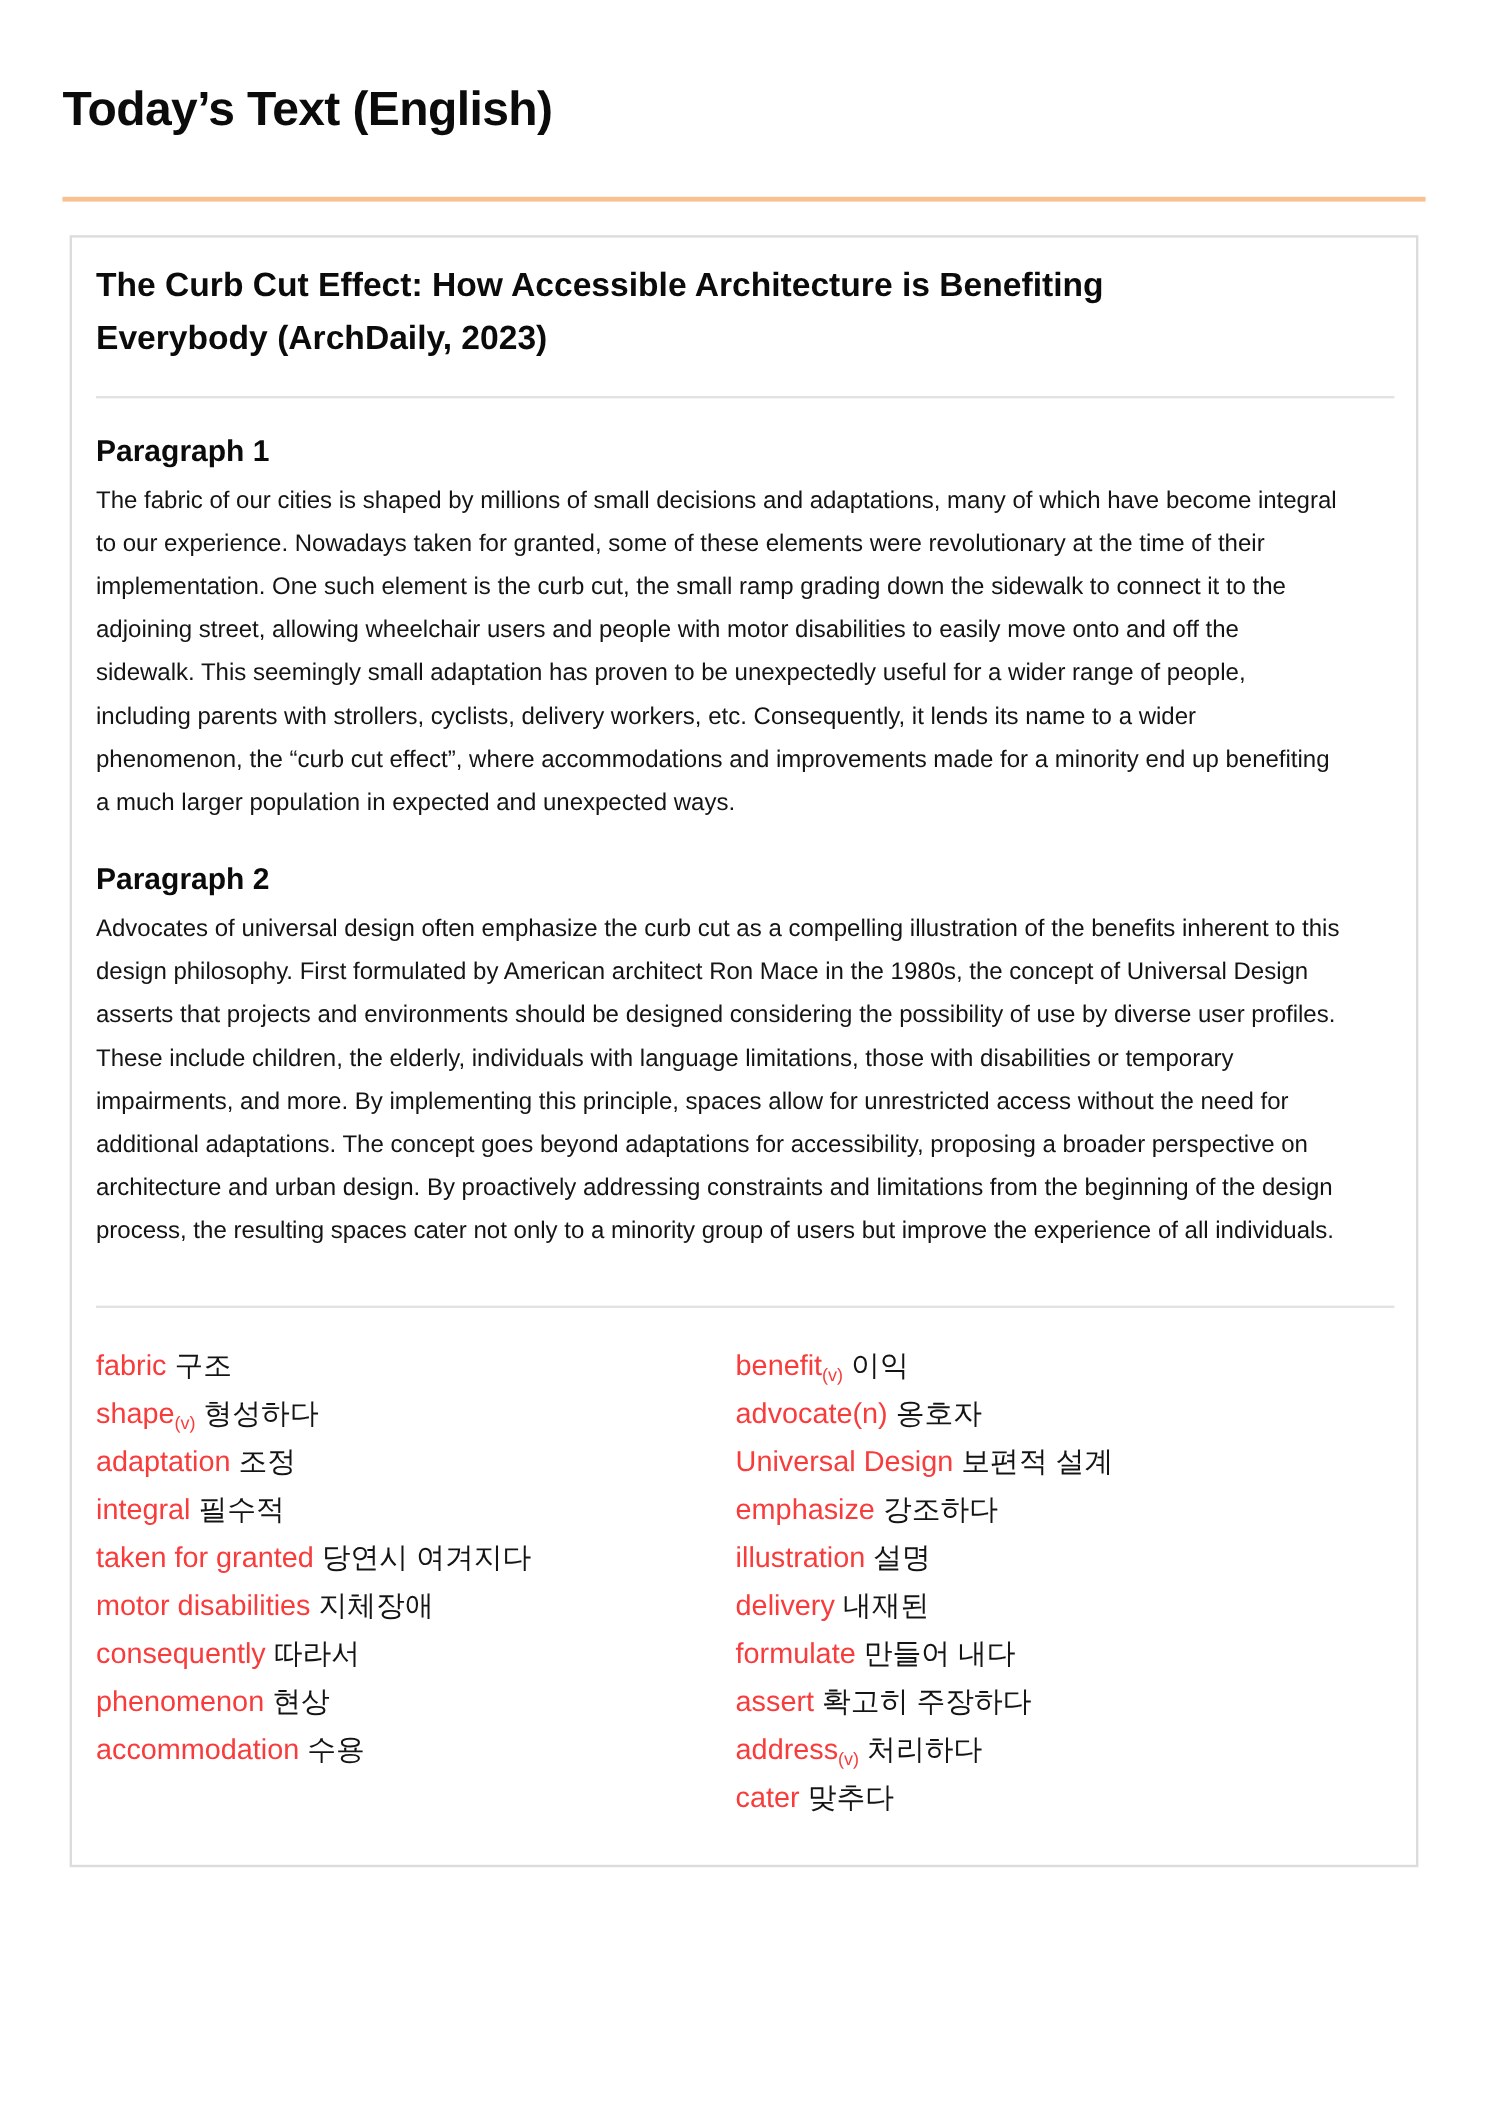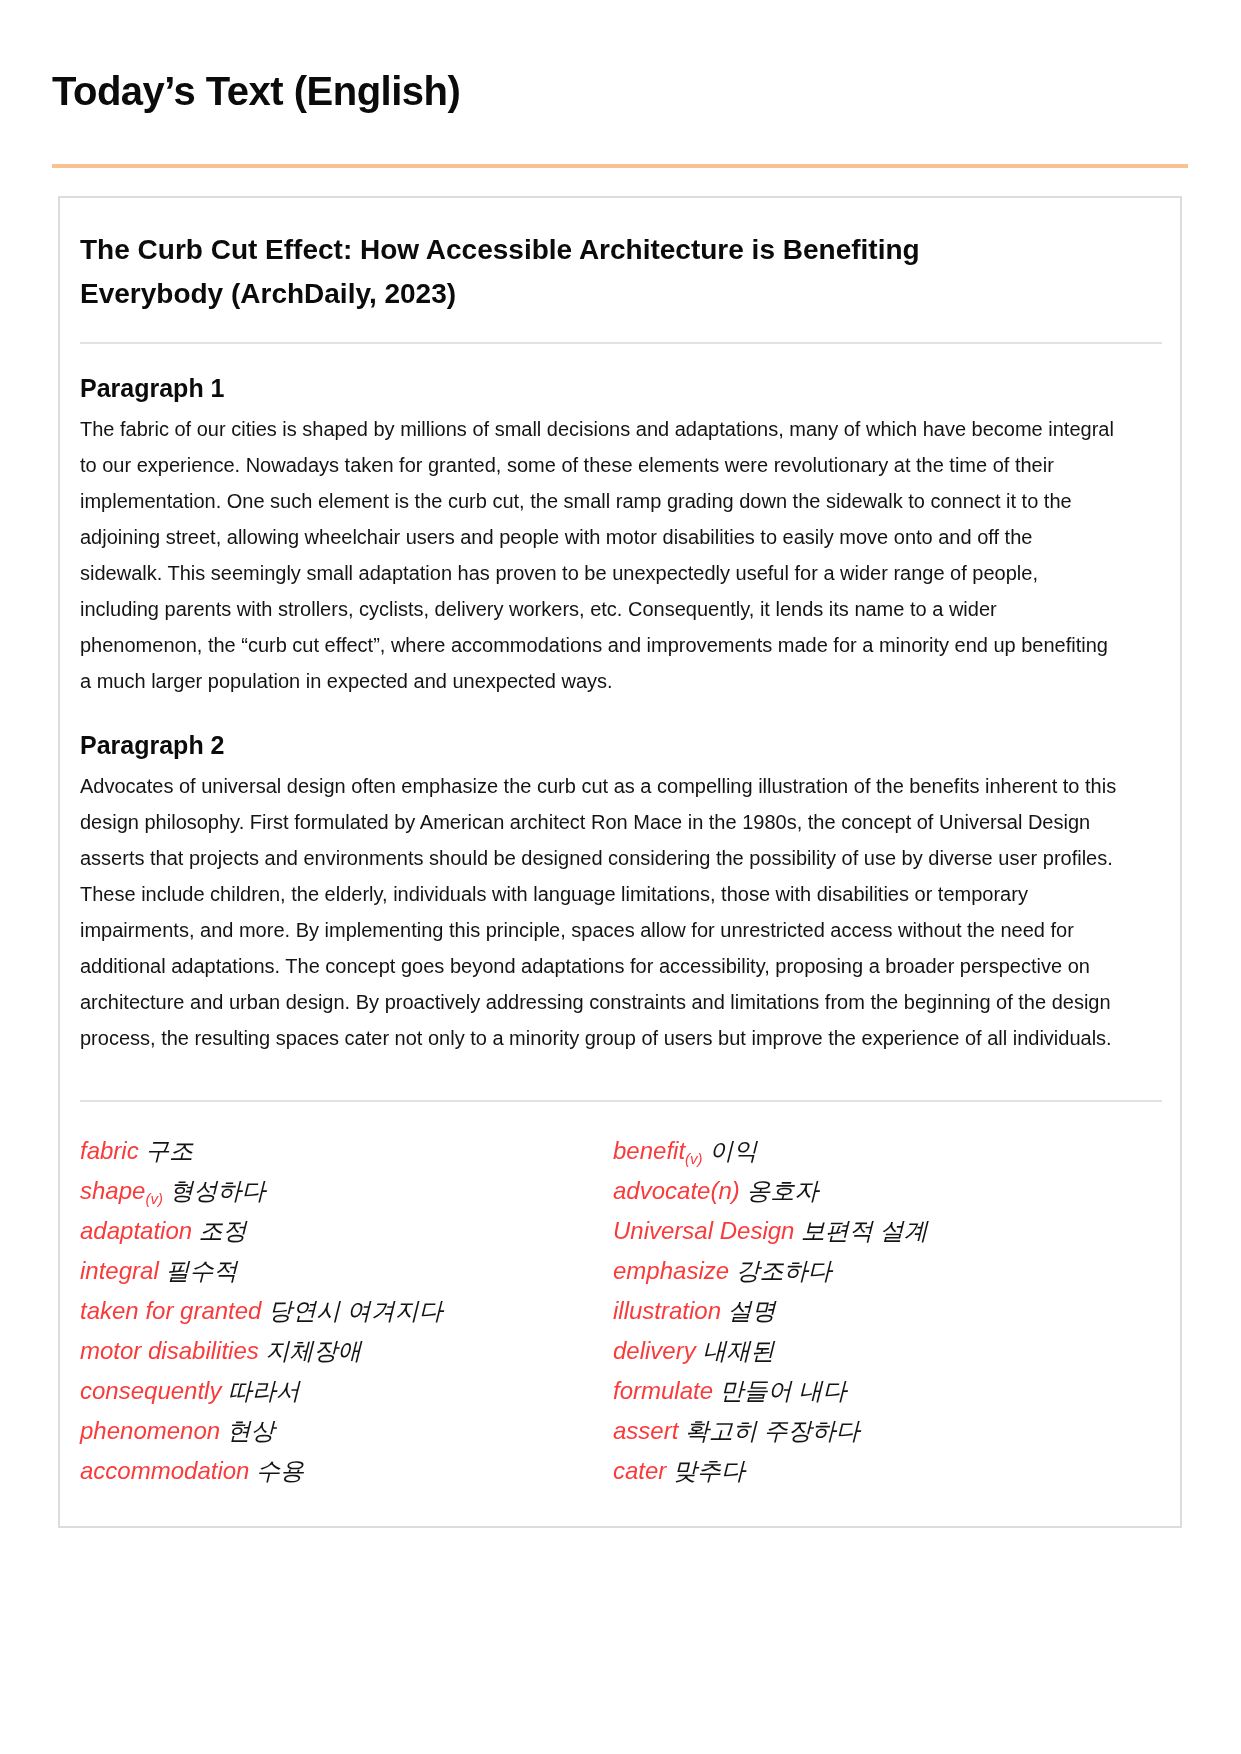--- a/index.html
+++ b/index.html
@@ -34,21 +34,21 @@
   }
   .accent-rule{
     margin:50px 53px 0 52px;
     height:4px;
     background:var(--accent-line);
     border:none;
   }
   .card{
     margin:28px 59px 0 58px;
     border:2px solid var(--card-border);
-    padding:28px 18px 28px 20px;
+    padding:16px 18px 28px 20px;
     background:#ffffff;
   }
   .article-title{
     margin:2px 0 0 0;
     max-width:960px;
     font-size:28px;
     font-weight:700;
     line-height:1.58;
     color:#0b0b0b;
   }
@@ -79,21 +79,20 @@
     display:grid;
     grid-template-columns:533px 1fr;
     column-gap:0;
     padding:0 0 6px 0;
   }
   .vocab-col{display:flex;flex-direction:column;}
   .vocab-entry{
     font-size:24px;
     line-height:37px;
     white-space:nowrap;
-    font-style:italic;
   }
   .vocab-term{color:var(--term-red);}
   .vocab-sub{
     color:var(--term-red);
     font-size:15px;
     position:relative;
     top:5px;
   }
   .vocab-meaning{color:var(--text);}
 </style>
@@ -155,19 +154,20 @@
   <div class="vocab-entry"><span class="vocab-term">emphasize</span><span class="vocab-sub"></span> <span class="vocab-meaning">강조하다</span></div>
 
   <div class="vocab-entry"><span class="vocab-term">illustration</span><span class="vocab-sub"></span> <span class="vocab-meaning">설명</span></div>
 
   <div class="vocab-entry"><span class="vocab-term">delivery</span><span class="vocab-sub"></span> <span class="vocab-meaning">내재된</span></div>
 
   <div class="vocab-entry"><span class="vocab-term">formulate</span><span class="vocab-sub"></span> <span class="vocab-meaning">만들어 내다</span></div>
 
   <div class="vocab-entry"><span class="vocab-term">assert</span><span class="vocab-sub"></span> <span class="vocab-meaning">확고히 주장하다</span></div>
 
+  <div class="vocab-entry"><span class="vocab-term">address</span><span class="vocab-sub">(v)</span> <span class="vocab-meaning">처리하다</span></div>
 
   <div class="vocab-entry"><span class="vocab-term">cater</span><span class="vocab-sub"></span> <span class="vocab-meaning">맞추다</span></div>
 </div>
     </div>
 
   </div>
 </div>
 
 </body></html>

